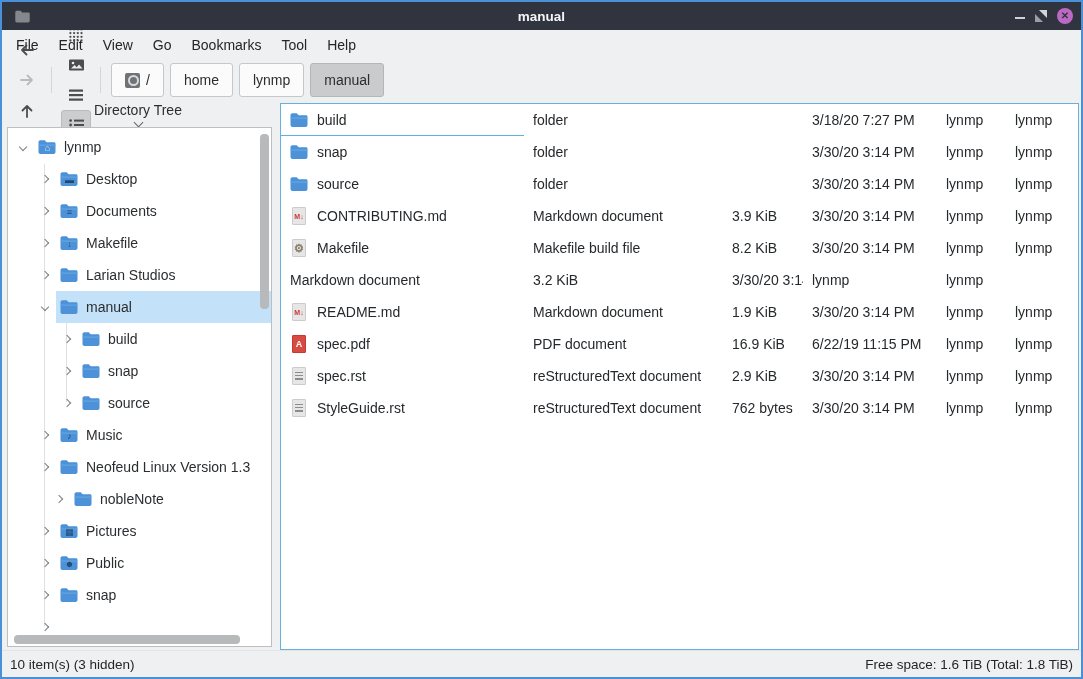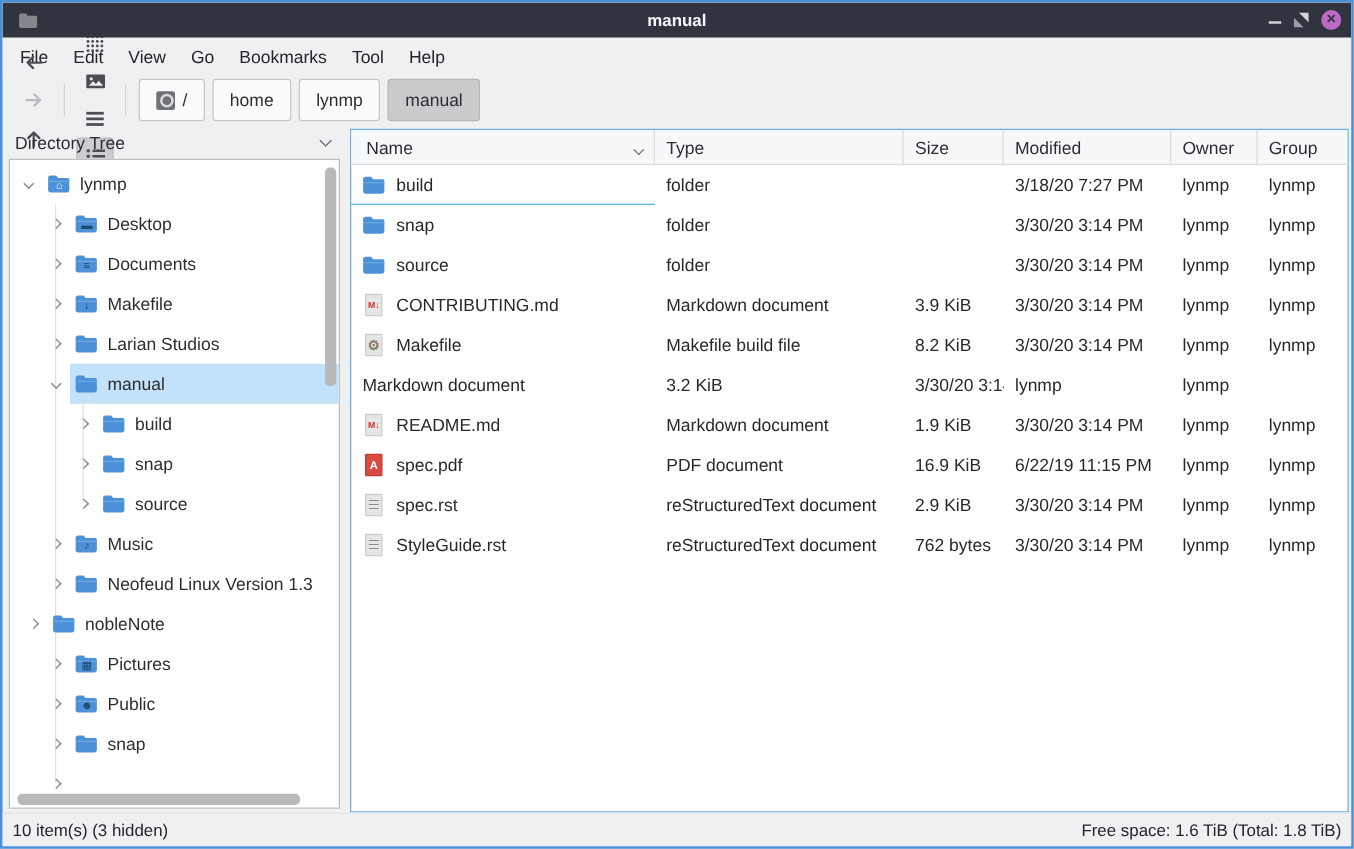--- a/index.html
+++ b/index.html
@@ -28,21 +28,21 @@
   .tool-btn.active { background:#cbcdcf; border:1px solid #b9bbbd; }
   .tb-sep { width:1px; height:26px; background:#d4d5d6; margin:0 7px; }
   .path-btn { height:34px; margin:0 3px; padding:0 13px; background:#fbfbfb; border:1px solid #c5c7c9; border-radius:3px; display:flex; align-items:center; gap:6px; color:#2b2e31; }
   .path-btn.active { background:#c9cbcd; border-color:#b4b6b8; }
   .drive-ico { width:15px; height:15px; background:#6f7377; border-radius:2px; position:relative; display:inline-block; }
   .drive-ico::after { content:""; position:absolute; left:3px; top:2px; width:7px; height:7px; border:2px solid #d9dadb; border-radius:50%; }
 
   
   .main { position:absolute; left:0; top:98px; right:0; bottom:27px; }
 
-  .sidebar-header { position:absolute; left:0; top:2px; width:272px; height:24px; display:flex; align-items:center; padding:0 10px; }
+  .sidebar-header { position:absolute; left:0; top:2px; width:272px; height:24px; display:flex; align-items:center; padding:0 10px;flex-direction:column; }
   .sidebar-header .lbl { flex:1; }
   .chev { display:inline-block; width:7px; height:7px; border-right:1.6px solid #63666a; border-bottom:1.6px solid #63666a; }
   .chev.down { transform:rotate(45deg); }
   .chev.right { transform:rotate(-45deg); }
 
   .tree-box { position:absolute; left:5px; top:27px; width:265px; bottom:3px; background:#fff; border:1px solid #bcbec0; overflow:hidden; }
   .tree { position:relative; padding-top:3px; }
   .guide { position:absolute; width:1px; background:#dddfe1; }
   .tree-row { height:32px; display:flex; align-items:center; white-space:nowrap; }
   .expander { width:14px; display:inline-flex; justify-content:center; flex:none; margin-right:4px; }
@@ -397,21 +397,21 @@
             <span class="tree-content">
               <span class="icon">
                 <svg width="20" height="16" viewBox="0 0 20 16">
                   <path d="M1.5 3.2C1.5 2 2.3 1.3 3.4 1.3h4.4l1.8 2h7.4c1 0 1.5.6 1.5 1.5v8.2c0 1.2-.8 2-2 2h-13c-1.2 0-2-.8-2-2Z" fill="#4d92d8"></path>
                   <path d="M1.5 5.6h17v1h-17z" fill="#6aa9e4"></path>
                 </svg>
               </span>
               <span class="tree-label">Neofeud Linux Version 1.3</span>
             </span>
           </div>
-          <div class="tree-row" style="padding-left: 12px;">
+          <div class="tree-row" style="padding-left: 44px;">
             <span class="expander">
               <span class="chev right"></span>
             </span>
             <span class="tree-content">
               <span class="icon">
                 <svg width="20" height="16" viewBox="0 0 20 16">
                   <path d="M1.5 3.2C1.5 2 2.3 1.3 3.4 1.3h4.4l1.8 2h7.4c1 0 1.5.6 1.5 1.5v8.2c0 1.2-.8 2-2 2h-13c-1.2 0-2-.8-2-2Z" fill="#4d92d8"></path>
                   <path d="M1.5 5.6h17v1h-17z" fill="#6aa9e4"></path>
                 </svg>
               </span>
@@ -466,41 +466,20 @@
             <span class="expander">
               <span class="chev right"></span>
             </span>
           </div>
         </div>
       <div class="scroll-v"></div>
       <div class="scroll-h"></div>
     </div>
 
     <div class="fileview">
-      <div class="fgrid fl-header" id="fl-header">
-          <div class="hcell">
-            <span>Name</span>
-            <span class="sort"><span class="chev down" style="margin-top:-3px"></span></span>
-          </div>
-          <div class="hcell">
-            <span>Type</span>
-          </div>
-          <div class="hcell">
-            <span>Size</span>
-          </div>
-          <div class="hcell">
-            <span>Modified</span>
-          </div>
-          <div class="hcell">
-            <span>Owner</span>
-          </div>
-          <div class="hcell">
-            <span>Group</span>
-          </div>
-        </div>
       <div id="fl-rows">
           <div class="fgrid frow focused">
             <div class="fcell name">
               <span class="icon">
                 <svg width="20" height="16" viewBox="0 0 20 16">
                   <path d="M1.5 3.2C1.5 2 2.3 1.3 3.4 1.3h4.4l1.8 2h7.4c1 0 1.5.6 1.5 1.5v8.2c0 1.2-.8 2-2 2h-13c-1.2 0-2-.8-2-2Z" fill="#4d92d8"></path>
                   <path d="M1.5 5.6h17v1h-17z" fill="#6aa9e4"></path>
                 </svg>
               </span>
               <span>build</span>

